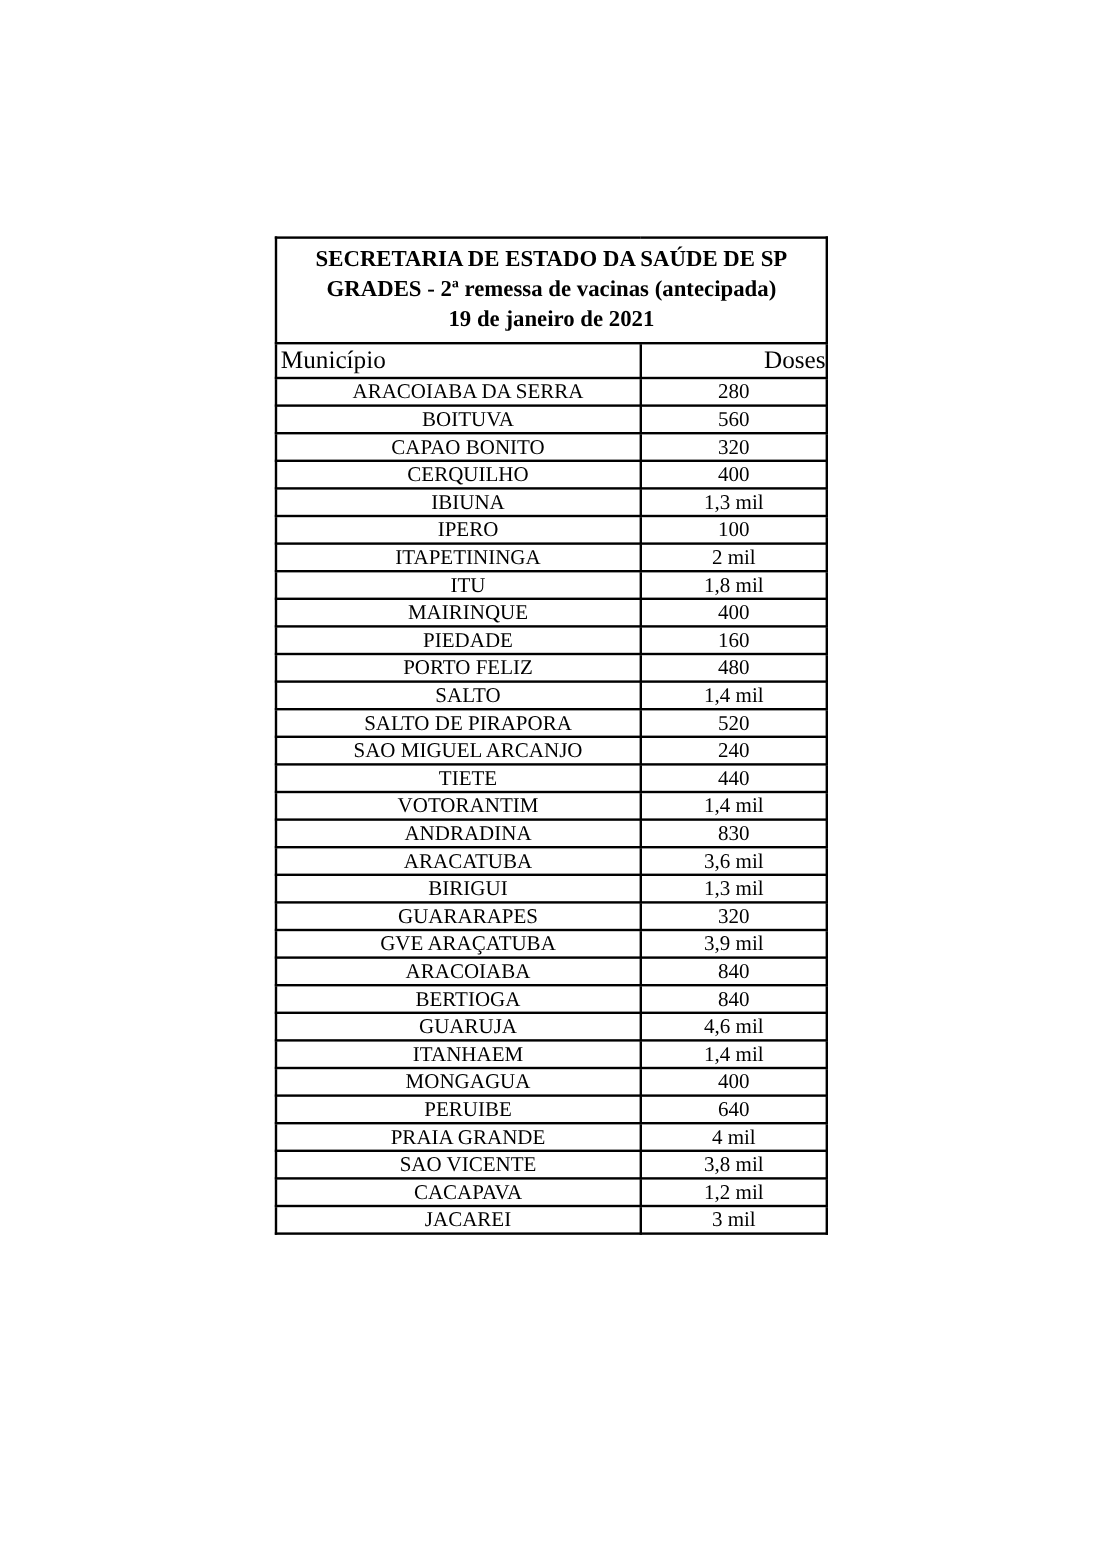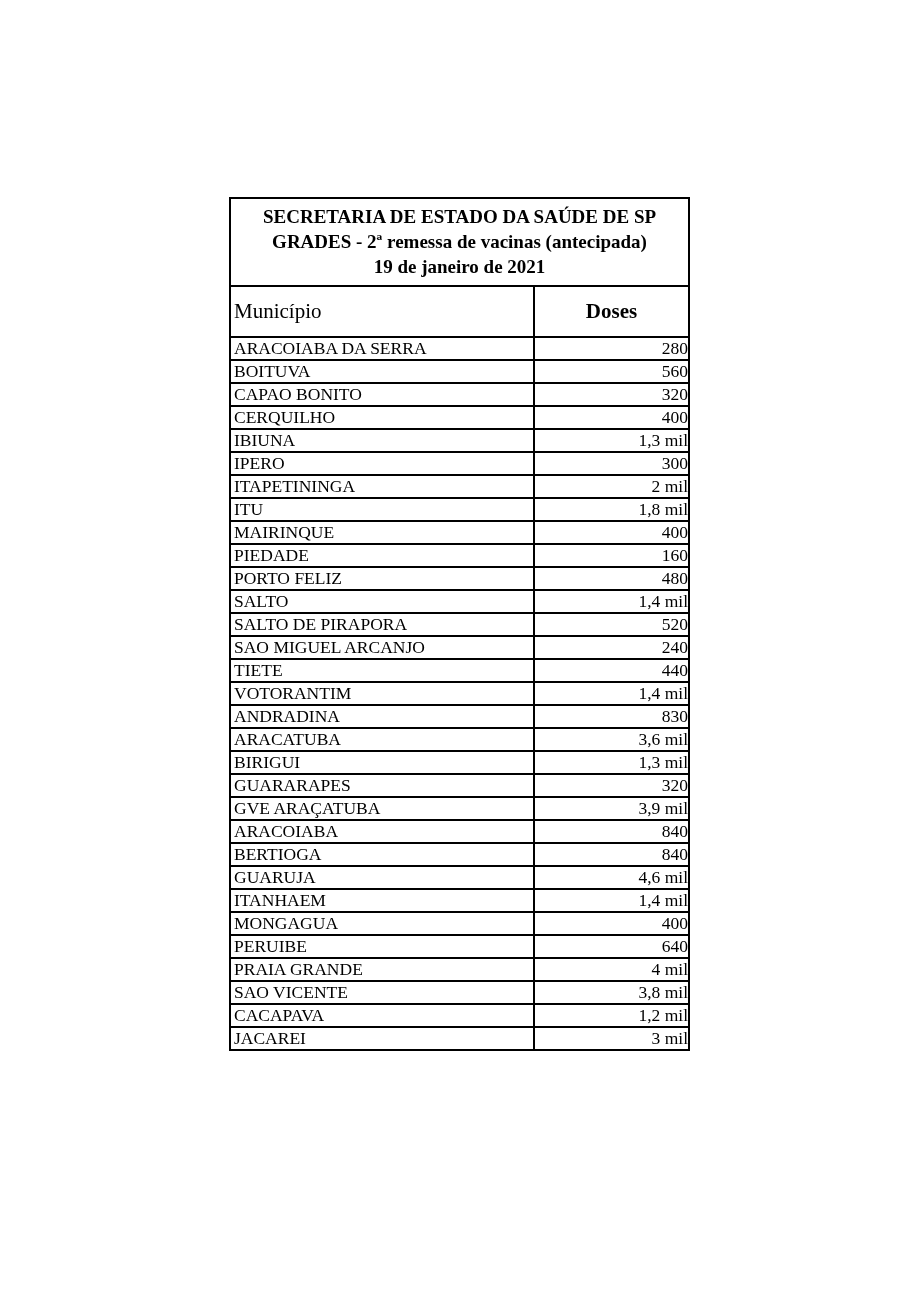--- a/index.html
+++ b/index.html
@@ -31,32 +31,32 @@
     text-align: center;
     font-weight: bold;
     font-size: 19px;
     line-height: 25px;
     padding: 5px 2px 6px 2px;
   }
   tr.col-header-row td {
     font-size: 21px;
     height: 25px;
     line-height: 25px;
-    padding: 12px 0;
+    padding: 1px 0;
   }
   tr.col-header-row td.municipio-cell { text-align: left; padding-left: 3px; }
-  tr.col-header-row td.doses-cell { text-align: center; font-weight: bold; }
+  tr.col-header-row td.doses-cell { text-align: right; }
   tr.data-row td {
     font-size: 17.5px;
     height: 19px;
     line-height: 19px;
     padding: 1px 0;
   }
-  tr.data-row td.municipio-cell { text-align: left; padding-left: 3px; }
-  tr.data-row td.doses-cell { text-align: right; }
+  tr.data-row td.municipio-cell { text-align: center; padding-left: 16px; }
+  tr.data-row td.doses-cell { text-align: center; }
 </style>
 </head>
 <body>
 
 <div class="page">
   <table class="doc-table">
     <colgroup>
       <col class="col-municipio">
       <col class="col-doses">
     </colgroup>
@@ -87,21 +87,21 @@
         <tr class="data-row">
           <td class="municipio-cell">CERQUILHO</td>
           <td class="doses-cell">400</td>
         </tr>
         <tr class="data-row">
           <td class="municipio-cell">IBIUNA</td>
           <td class="doses-cell">1,3 mil</td>
         </tr>
         <tr class="data-row">
           <td class="municipio-cell">IPERO</td>
-          <td class="doses-cell">300</td>
+          <td class="doses-cell">100</td>
         </tr>
         <tr class="data-row">
           <td class="municipio-cell">ITAPETININGA</td>
           <td class="doses-cell">2 mil</td>
         </tr>
         <tr class="data-row">
           <td class="municipio-cell">ITU</td>
           <td class="doses-cell">1,8 mil</td>
         </tr>
         <tr class="data-row">

